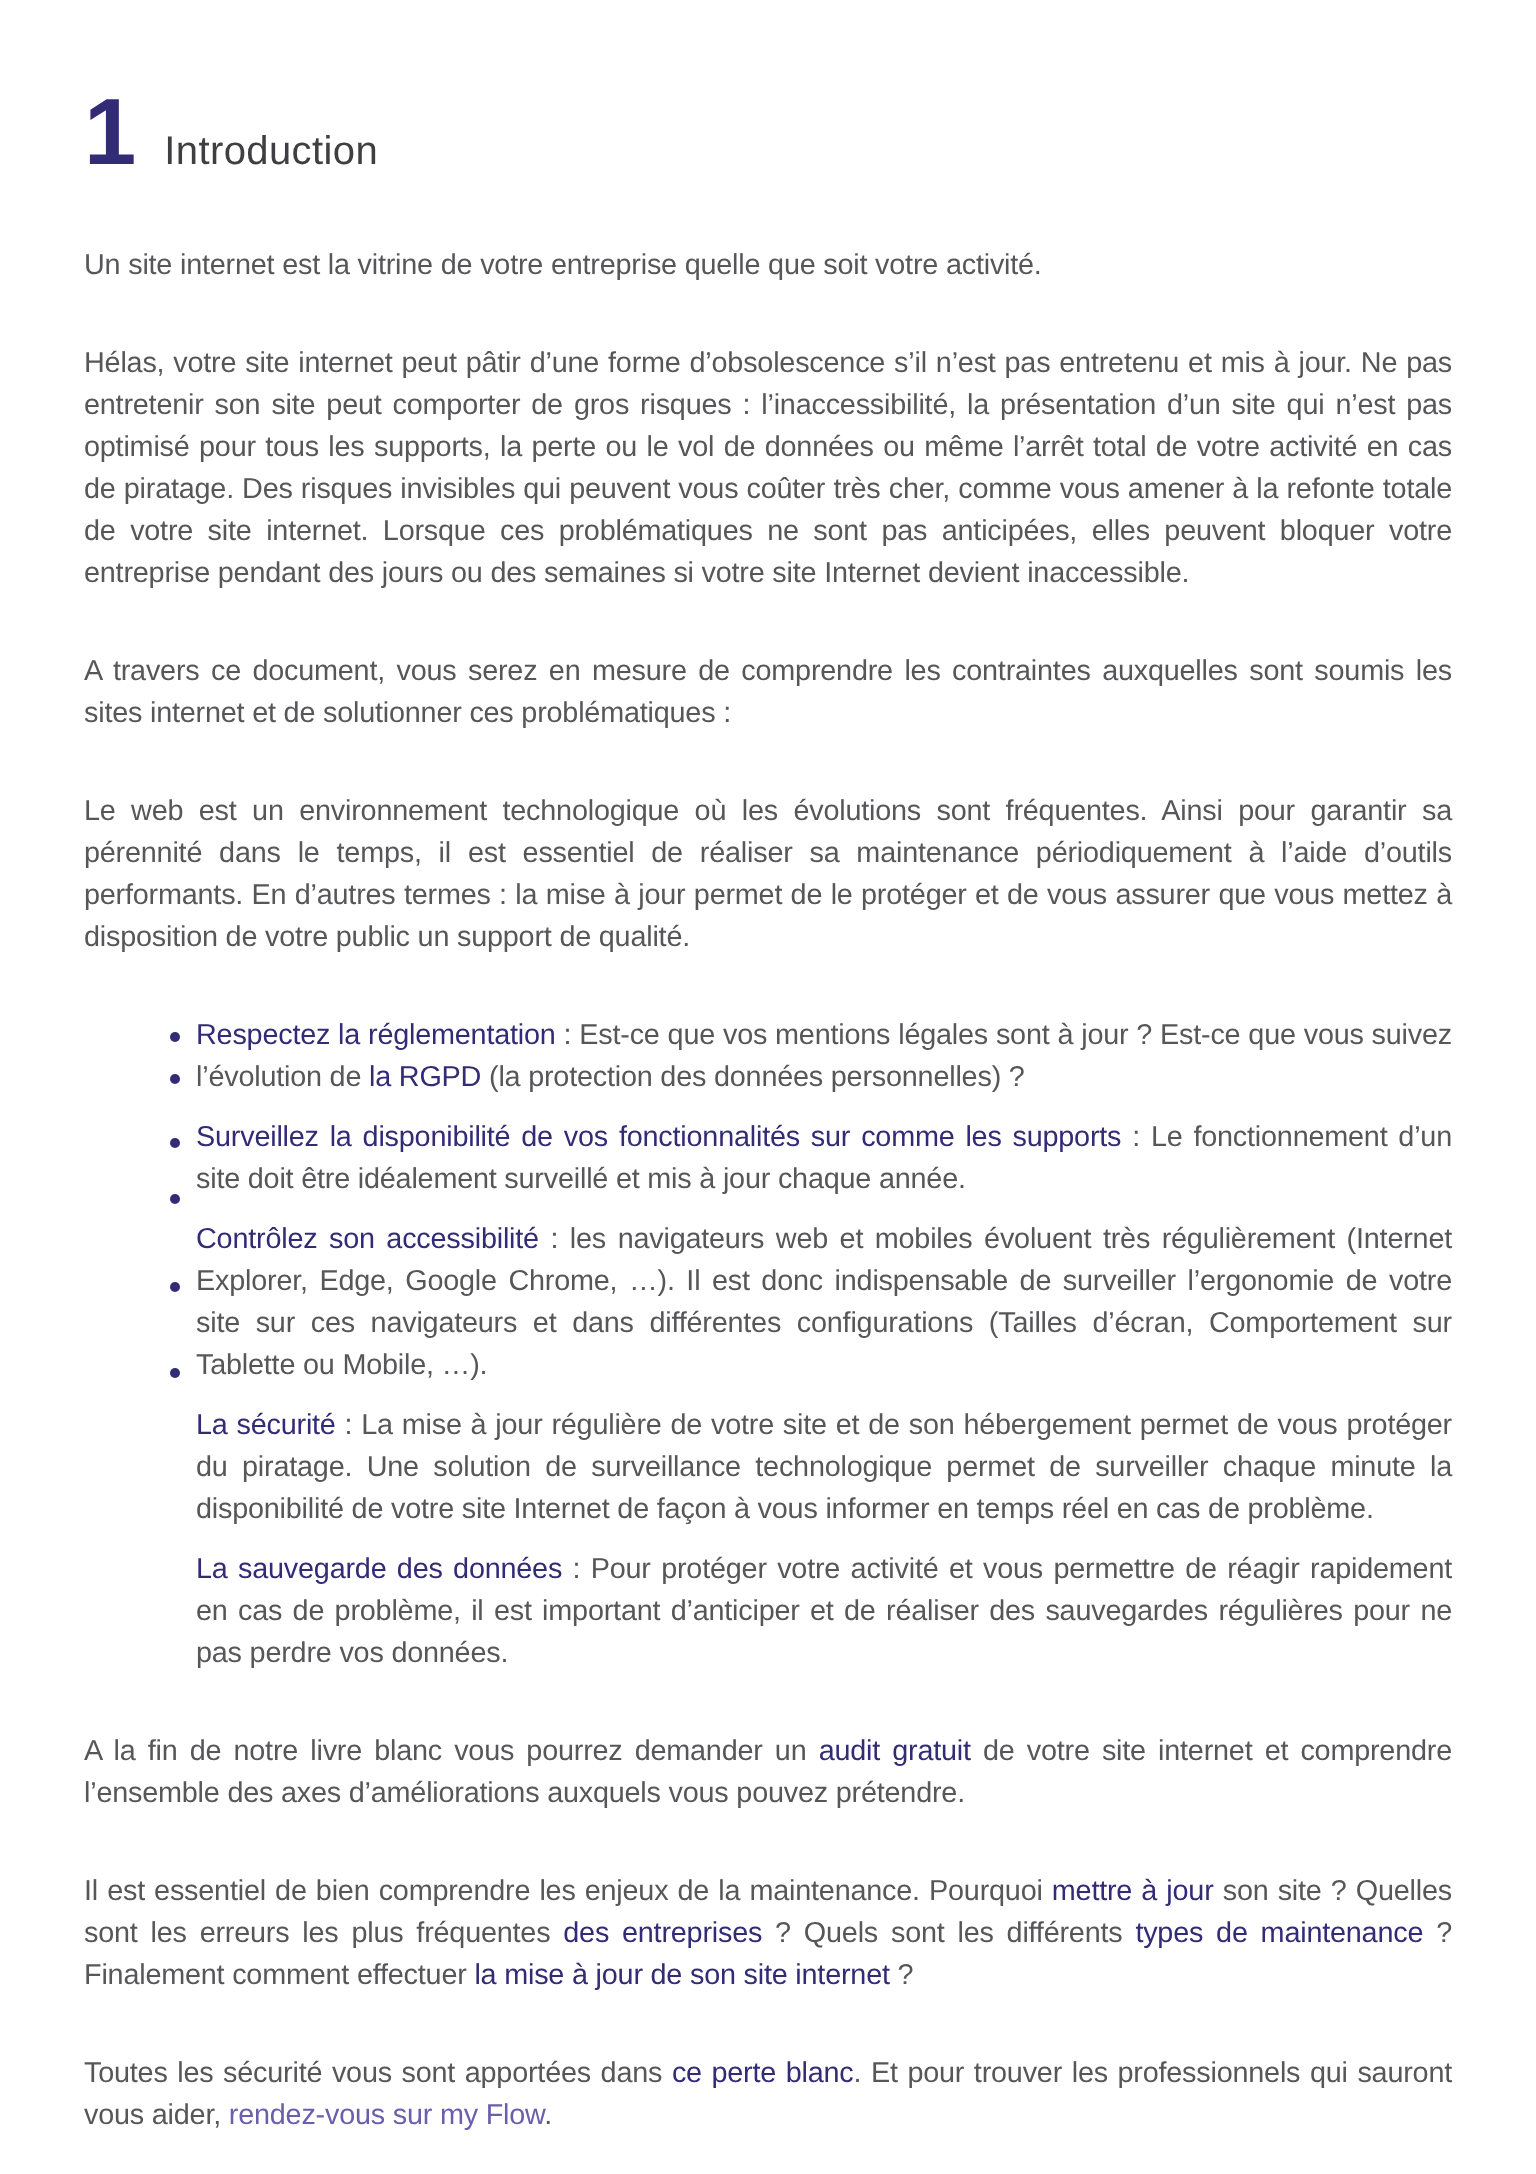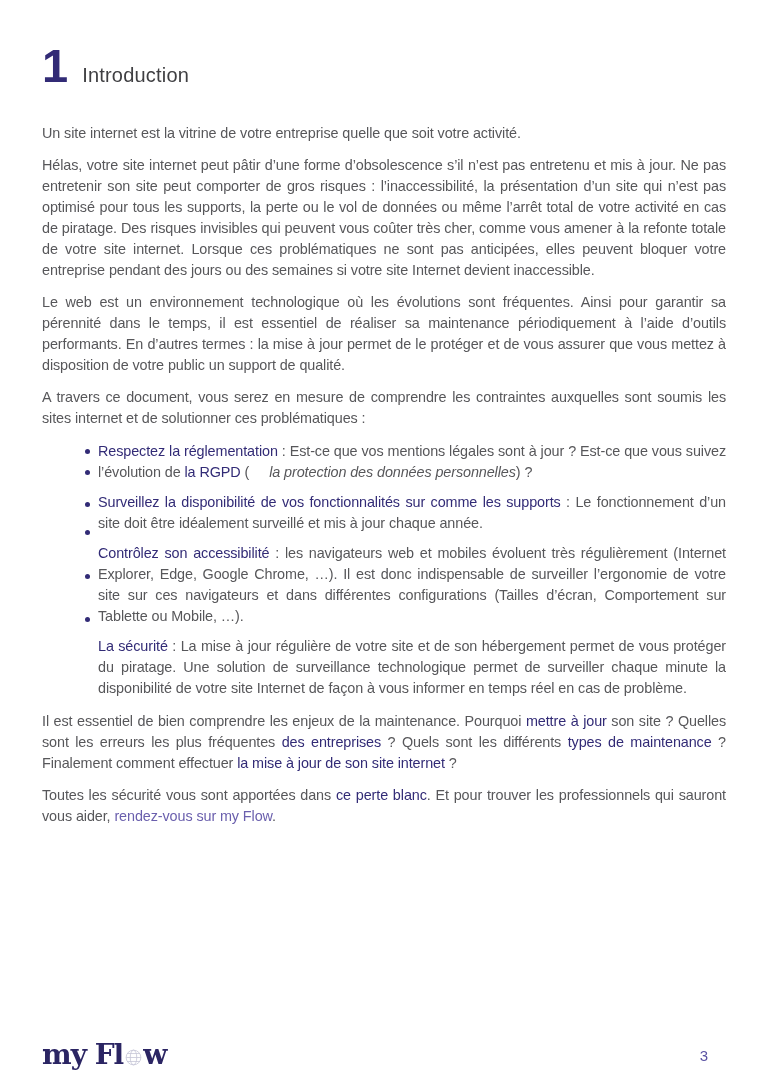--- a/index.html
+++ b/index.html
@@ -26,41 +26,41 @@
   }
   .section-title{
     font-size:20px;font-weight:400;line-height:1.05;
     color:var(--title_text,#3f3f42);
     letter-spacing:.2px;
   }
   p.body{
     font-size:14.4px;line-height:21px;
     letter-spacing:-.1px;
     text-align:justify;
-    margin:11px 0;
+    margin:28px 0;
   }
   .indent-block{
     margin:12px 0 12px 56px;
     position:relative;
   }
   .indent-block p.body{margin:9px 0;}
   .indent-block p.body:first-child{margin-top:0;}
   .dot{
     position:absolute;left:-13px;
     width:5px;height:5px;border-radius:50%;
     background:var(--accent,#322b76);
   }
   .dot-1{top:8px;}
   .dot-2{top:29px;}
   .dot-3{top:61px;}
   .dot-4{top:89px;}
   .dot-5{top:133px;}
   .dot-6{top:176px;}
   .seg-b{font-weight:400;color:var(--accent,#322b76);}
-  .seg-i{font-style:italic;margin-left:20px;}
+  .seg-i{}
   .seg-link{
     color:var(--link,#6a5fad);
     text-underline-offset:2px;
     cursor:pointer;
   }
   .footer{
     margin-top:auto;
     margin-bottom:16px;
     padding:0 42px;
     display:flex;align-items:center;
@@ -96,37 +96,39 @@
 <div class="page">
   <div class="content">
 
     <div class="title-row">
       <span class="section-num">1</span>
       <span class="section-title">Introduction</span>
     </div>
 
     <p class="body"><span>Un site internet est la vitrine de votre entreprise quelle que soit votre activité.</span></p>
     <p class="body"><span>Hélas, votre site internet peut pâtir d’une forme d’obsolescence s’il n’est pas entretenu et mis à jour. Ne pas entretenir son site peut comporter de gros risques : l’inaccessibilité, la présentation d’un site qui n’est pas optimisé pour tous les supports, la perte ou le vol de données ou même l’arrêt total de votre activité en cas de piratage. Des risques invisibles qui peuvent vous coûter très cher, comme vous amener à la refonte totale de votre site internet. Lorsque ces problématiques ne sont pas anticipées, elles peuvent bloquer votre entreprise pendant des jours ou des semaines si votre site Internet devient inaccessible.</span></p>
+    <p class="body"><span>A travers ce document, vous serez en mesure de comprendre les contraintes auxquelles sont soumis les sites internet et de solutionner ces problématiques :</span></p>
     <p class="body"><span>Le web est un environnement technologique où les évolutions sont fréquentes. Ainsi pour garantir sa pérennité dans le temps, il est essentiel de réaliser sa maintenance périodiquement à l’aide d’outils performants. En d’autres termes : la mise à jour permet de le protéger et de vous assurer que vous mettez à disposition de votre public un support de qualité.</span></p>
-    <p class="body"><span>A travers ce document, vous serez en mesure de comprendre les contraintes auxquelles sont soumis les sites internet et de solutionner ces problématiques :</span></p>
 
     <div class="indent-block">
       <span class="dot dot-1"></span>
       <span class="dot dot-2"></span>
       <span class="dot dot-3"></span>
       <span class="dot dot-4"></span>
       <span class="dot dot-5"></span>
       <span class="dot dot-6"></span>
 
       <p class="body"><span class="seg-b">Respectez la réglementation</span><span> : Est-ce que vos mentions légales sont à jour ? Est-ce que vous suivez l’évolution de </span><span class="seg-b">la RGPD</span><span> (</span><span class="seg-i">la protection des données personnelles</span><span>) ?</span></p>
       <p class="body"><span class="seg-b">Surveillez la disponibilité de vos fonctionnalités sur comme les supports</span><span> : Le fonctionnement d’un site doit être idéalement surveillé et mis à jour chaque année.</span></p>
       <p class="body"><span class="seg-b">Contrôlez son accessibilité</span><span> : les navigateurs web et mobiles évoluent très régulièrement (Internet Explorer, Edge, Google Chrome, …). Il est donc indispensable de surveiller l’ergonomie de votre site sur ces navigateurs et dans différentes configurations (Tailles d’écran, Comportement sur Tablette ou Mobile, …).</span></p>
       <p class="body"><span class="seg-b">La sécurité</span><span> : La mise à jour régulière de votre site et de son hébergement permet de vous protéger du piratage. Une solution de surveillance technologique permet de surveiller chaque minute la disponibilité de votre site Internet de façon à vous informer en temps réel en cas de problème.</span></p>
+      <p class="body"><span class="seg-b">La sauvegarde des données</span><span> : Pour protéger votre activité et vous permettre de réagir rapidement en cas de problème, il est important d’anticiper et de réaliser des sauvegardes régulières pour ne pas perdre vos données.</span></p>
     </div>
 
+    <p class="body"><span>A la fin de notre livre blanc vous pourrez demander un </span><span class="seg-b">audit gratuit</span><span> de votre site internet et comprendre l’ensemble des axes d’améliorations auxquels vous pouvez prétendre.</span></p>
     <p class="body"><span>Il est essentiel de bien comprendre les enjeux de la maintenance. Pourquoi </span><span class="seg-b">mettre à jour</span><span> son site ? Quelles sont les erreurs les plus fréquentes </span><span class="seg-b">des entreprises</span><span> ? Quels sont les différents </span><span class="seg-b">types de maintenance</span><span> ? Finalement comment effectuer </span><span class="seg-b">la mise à jour de son site internet</span><span> ?</span></p>
     <p class="body"><span>Toutes les sécurité vous sont apportées dans </span><span class="seg-b">ce perte blanc</span><span>. Et pour trouver les professionnels qui sauront vous aider, </span><span class="seg-link">rendez-vous sur my Flow</span><span>.</span></p>
   </div>
 
   <div class="footer">
     <div class="logo">
       <span>my Fl</span>
       <span class="globe">
         <svg viewBox="0 0 24 24" width="17" height="17" aria-hidden="true">
           <g fill="none" stroke="#c4c4d6" stroke-width="1.1">

